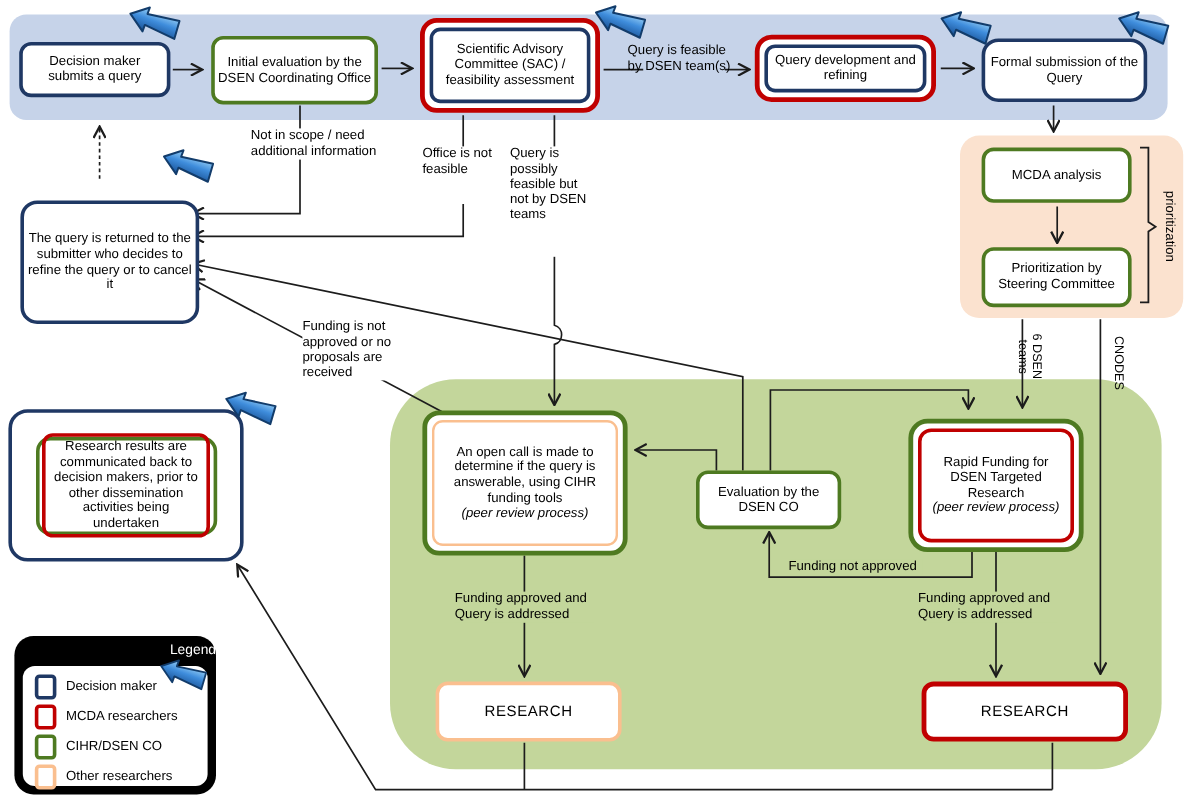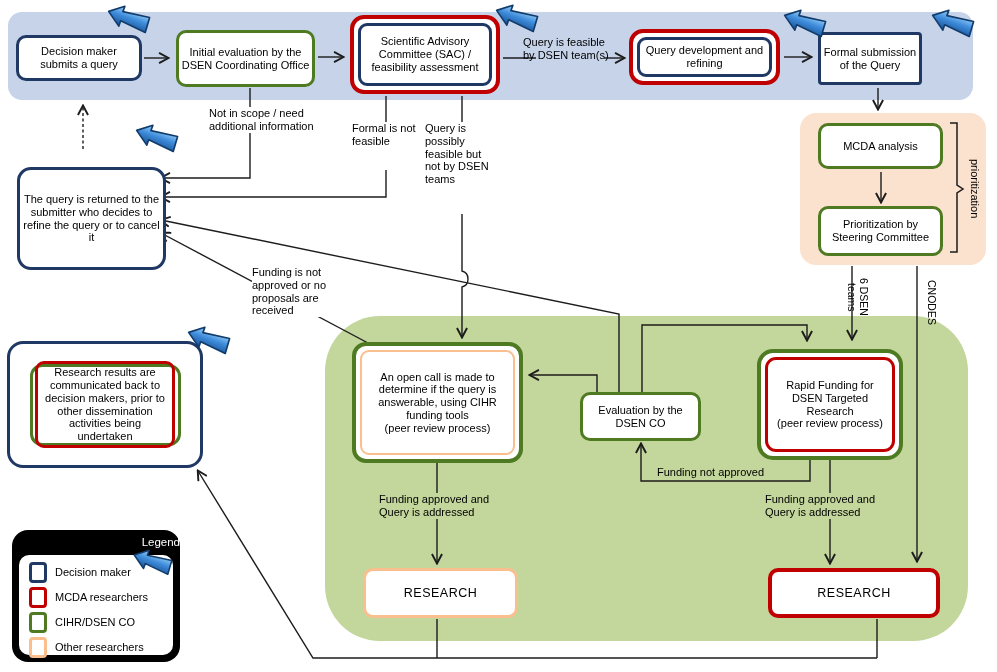--- a/index.html
+++ b/index.html
@@ -8,21 +8,21 @@
   .panel{position:absolute;z-index:0}
   #connectors{position:absolute;left:0;top:0;z-index:1}
   .box{position:absolute;background:#fff;box-sizing:border-box;display:flex;align-items:center;justify-content:center;
        text-align:center;z-index:2;padding:2px}
   .in{flex:1;align-self:stretch;margin:2px;box-sizing:border-box;display:flex;flex-direction:column;
       align-items:center;justify-content:center;text-align:center;padding:2px}
   .lbl{position:absolute;z-index:3;}
   .white{background:#fff}
   .greenbg{background:#c3d69b}
   .vert{writing-mode:vertical-rl;text-align:center}
-  .sub{}
+  .sub{font-style:italic}
   .research{font-weight:normal;font-size:12.5px;letter-spacing:.5px}
   .ptr{position:absolute;width:44px;height:26px;z-index:4;overflow:visible}
   .legend-item{display:flex;align-items:center;gap:8px;margin:4px 0 4px 10px}
   .swatch{width:12px;height:15px;border-radius:4px;background:#fff;border:3px solid #000;flex:0 0 auto}
 </style>
 </head>
 <body>
 
 <svg width="0" height="0" style="position:absolute" aria-hidden="true">
   <defs>
@@ -86,41 +86,41 @@
 </div>
 
 <div class="lbl" style="left:523px;top:36px;width:86px">Query is feasible by DSEN team(s)</div>
 
 <div class="box" style="left:629px;top:29px;width:151px;height:56px;border:4px solid #c00000;border-radius:14px">
   <div class="in" style="border:3px solid #1f3864;border-radius:9px">
     <span>Query development and refining</span>
   </div>
 </div>
 
-<div class="box" style="left:818px;top:32px;width:104px;height:53px;border:3px solid #1f3864;border-radius:4px">
+<div class="box" style="left:818px;top:32px;width:138px;height:53px;border:3px solid #1f3864;border-radius:14px">
   <span>Formal submission of the Query</span>
 </div>
 
 <div class="box" style="left:818px;top:123px;width:125px;height:46px;border:3px solid #4e7a21;border-radius:10px">
   <span>MCDA analysis</span>
 </div>
 
 <div class="box" style="left:818px;top:206px;width:125px;height:50px;border:3px solid #4e7a21;border-radius:10px">
   <span>Prioritization by Steering Committee</span>
 </div>
 
 <div class="lbl vert" style="left:963px;top:140px;width:18px;height:98px">prioritization</div>
 
 <div class="box" style="left:17px;top:167px;width:149px;height:103px;border:3.5px solid #1f3864;border-radius:14px">
   <span>The query is returned to the submitter who decides to refine the query or to cancel it</span>
 </div>
 
 <div class="lbl white" style="left:209px;top:107px;width:107px;text-align:left">Not in scope / need additional information</div>
 
-<div class="lbl white" style="left:352px;top:122px;width:68px;height:48px">Formal is not feasible</div>
+<div class="lbl white" style="left:352px;top:122px;width:68px;height:48px">Office is not feasible</div>
 
 <div class="lbl white" style="left:425px;top:122px;width:74px;height:92px">Query is possibly feasible but not by DSEN teams</div>
 
 <div class="lbl white" style="left:252px;top:266px;width:96px">Funding is not approved or no proposals are received</div>
 
 <div class="box" style="left:352px;top:342px;width:171px;height:121px;border:4px solid #4e7a21;border-radius:14px">
   <div class="in" style="border:2.5px solid #fabf8f;border-radius:9px">
     <span>An open call is made to determine if the query is answerable, using CIHR funding tools</span>
     <span class="sub">(peer review process)</span>
   </div>

